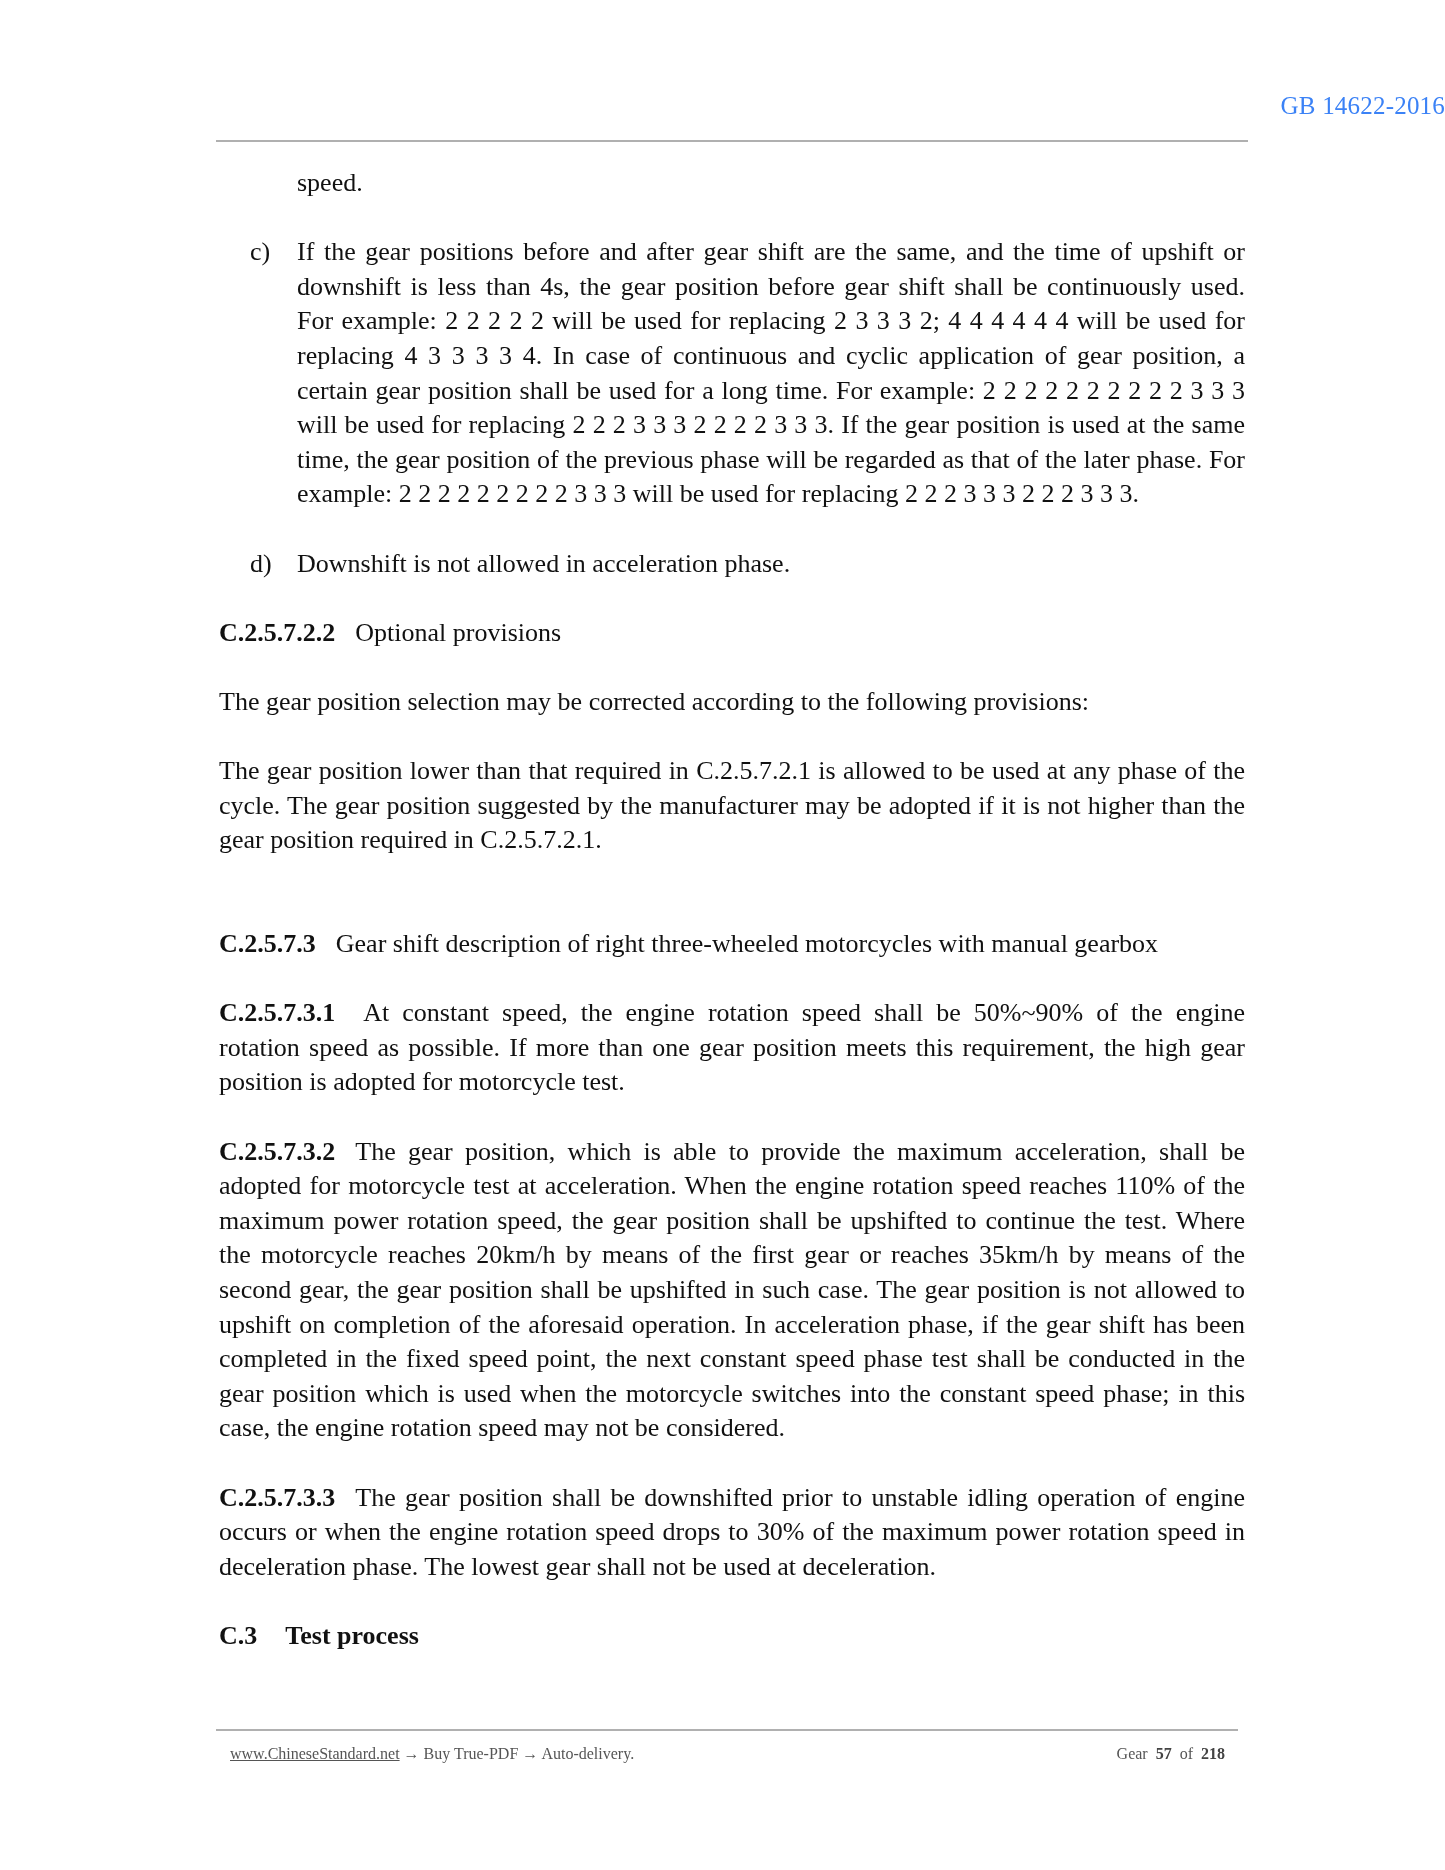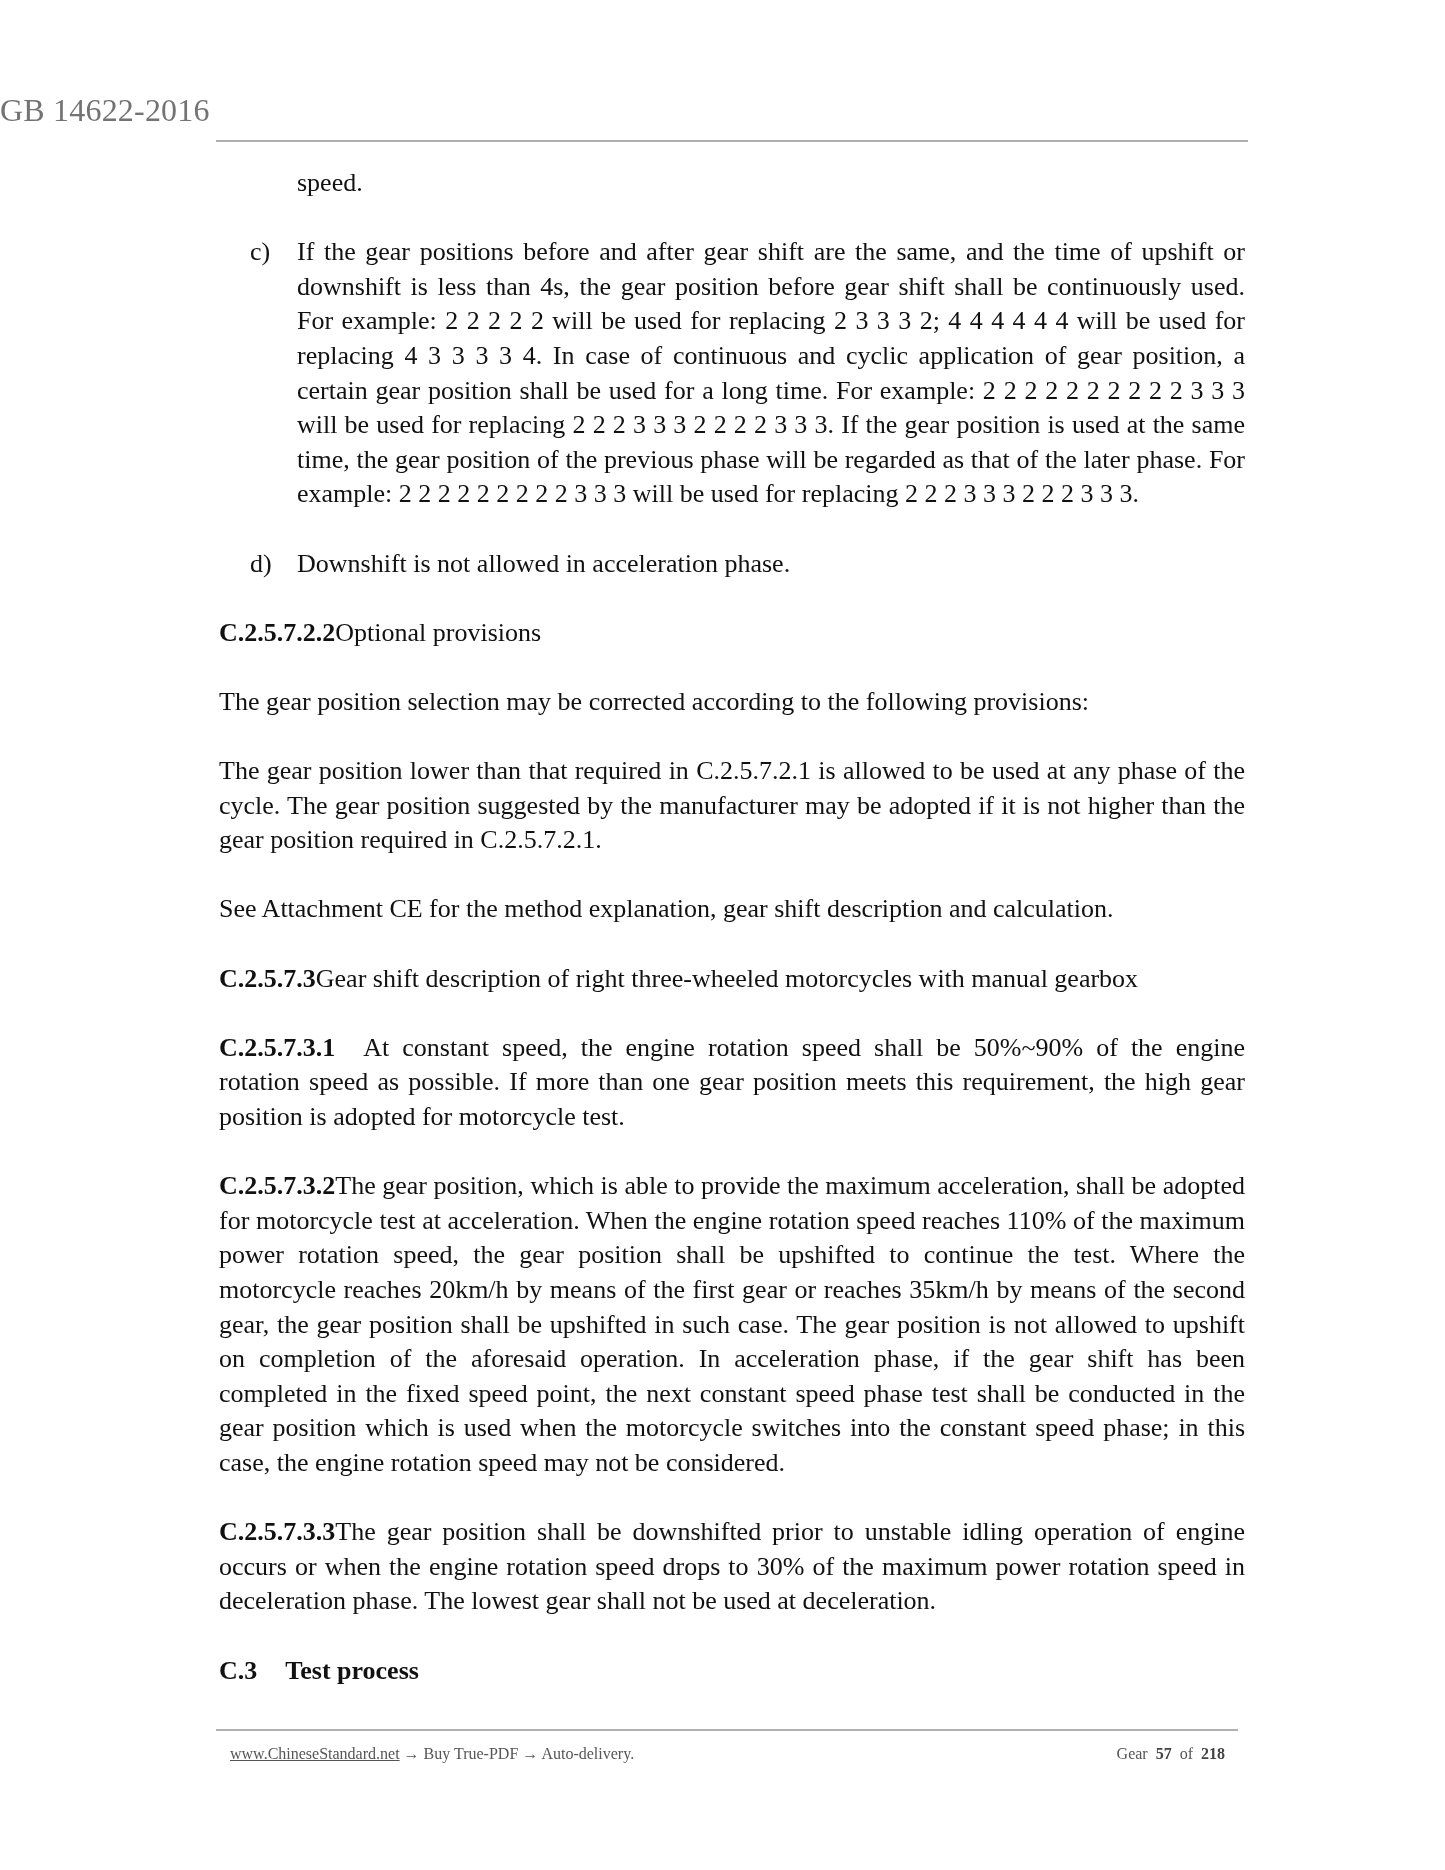--- a/index.html
+++ b/index.html
@@ -1,29 +1,29 @@
 <!DOCTYPE html>
 <html><head>
 <meta charset="utf-8">
 <style>
   html, body { margin: 0; padding: 0; background: #ffffff; }
   body { width: 1445px; height: 1870px; position: relative; overflow: hidden;
          font-family: "Liberation Serif", "DejaVu Serif", serif; color: #111; }
-  .page-header-title { position: absolute; top: 92px; left: 0; width: 1445px; text-align: left;
-         font-size: 32px; color: #737373; letter-spacing: 0.2px; }
+  .page-header-title { position: absolute; top: 92px; left: 0; width: 1445px; text-align: right;
+         font-size: 25px; color: #3b82f6; letter-spacing: 0.2px; }
   .rule { position: absolute; height: 2px; background: #b0b0b0; }
   .header-rule { top: 140px; left: 216px; width: 1032px; }
   .footer-rule { top: 1729px; left: 216px; width: 1022px; }
   .content { position: absolute; left: 219px; top: 166px; width: 1026px; font-size: 26px; line-height: 34.6px; }
   .para { margin: 0; text-align: justify; }
   .gap { height: 34.6px; }
   .indent { padding-left: 78px; }
   .list-item { position: relative; padding-left: 78px; text-align: justify; }
   .list-marker { position: absolute; left: 31px; top: 0; }
-  .heading-num { font-weight: bold; }
+  .heading-num { font-weight: bold; margin-right: 20px; }
   .heading-num-wide { font-weight: bold; margin-right: 28px; }
   .bold { font-weight: bold; }
   .footer { position: absolute; top: 1745px; left: 230px; width: 995px; font-size: 16px; color: #555;
             display: flex; justify-content: space-between; }
   .footer-link { color: #555; text-decoration: underline; }
   .page-num b { color: #444; font-family: Liberation Serif, serif; }
 </style>
 </head>
 <body>
 
@@ -50,21 +50,20 @@
     <span class="heading-num">C.2.5.7.2.2</span><span>Optional provisions</span>
   </p>
   <div class="gap"></div>
 
   <p class="para">The gear position selection may be corrected according to the following provisions:</p>
   <div class="gap"></div>
 
   <p class="para">The gear position lower than that required in C.2.5.7.2.1 is allowed to be used at any phase of the cycle. The gear position suggested by the manufacturer may be adopted if it is not higher than the gear position required in C.2.5.7.2.1.</p>
   <div class="gap"></div>
 
-  <p class="para">See Attachment CE for the method explanation, gear shift description and calculation.</p>
   <div class="gap"></div>
 
   <p class="para">
     <span class="heading-num">C.2.5.7.3</span><span>Gear shift description of right three-wheeled motorcycles with manual gearbox</span>
   </p>
   <div class="gap"></div>
 
   <p class="para">
     <span class="heading-num-wide">C.2.5.7.3.1</span><span>At constant speed, the engine rotation speed shall be 50%~90% of the engine rotation speed as possible. If more than one gear position meets this requirement, the high gear position is adopted for motorcycle test.</span>
   </p>

